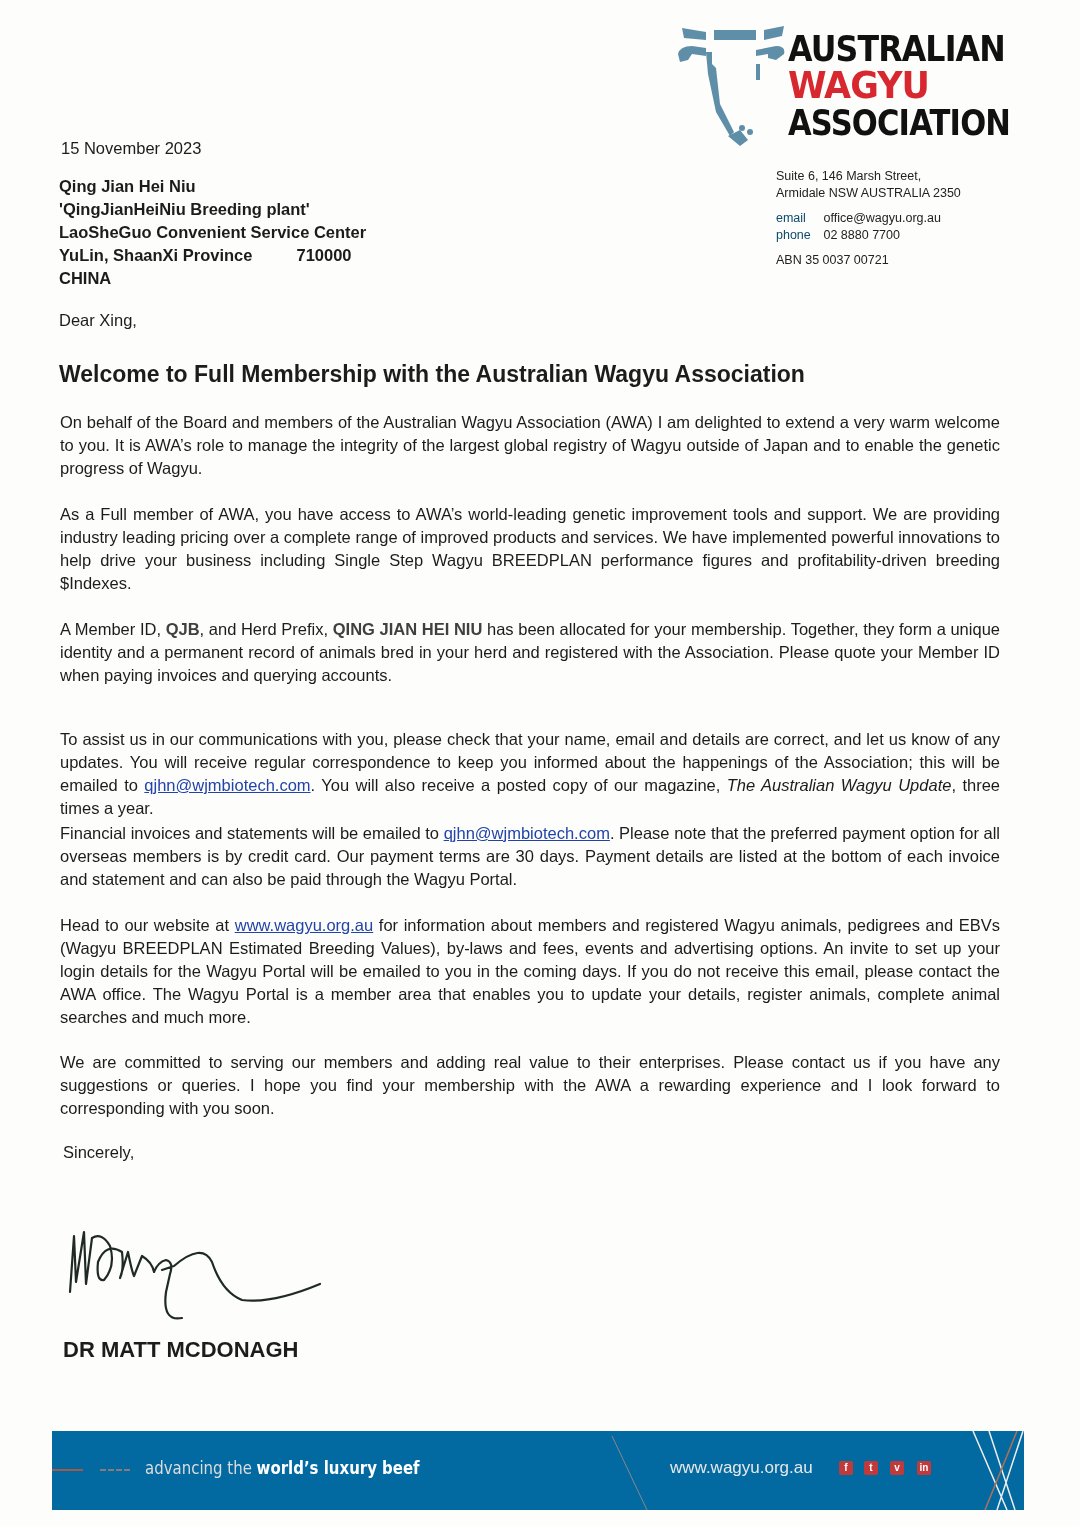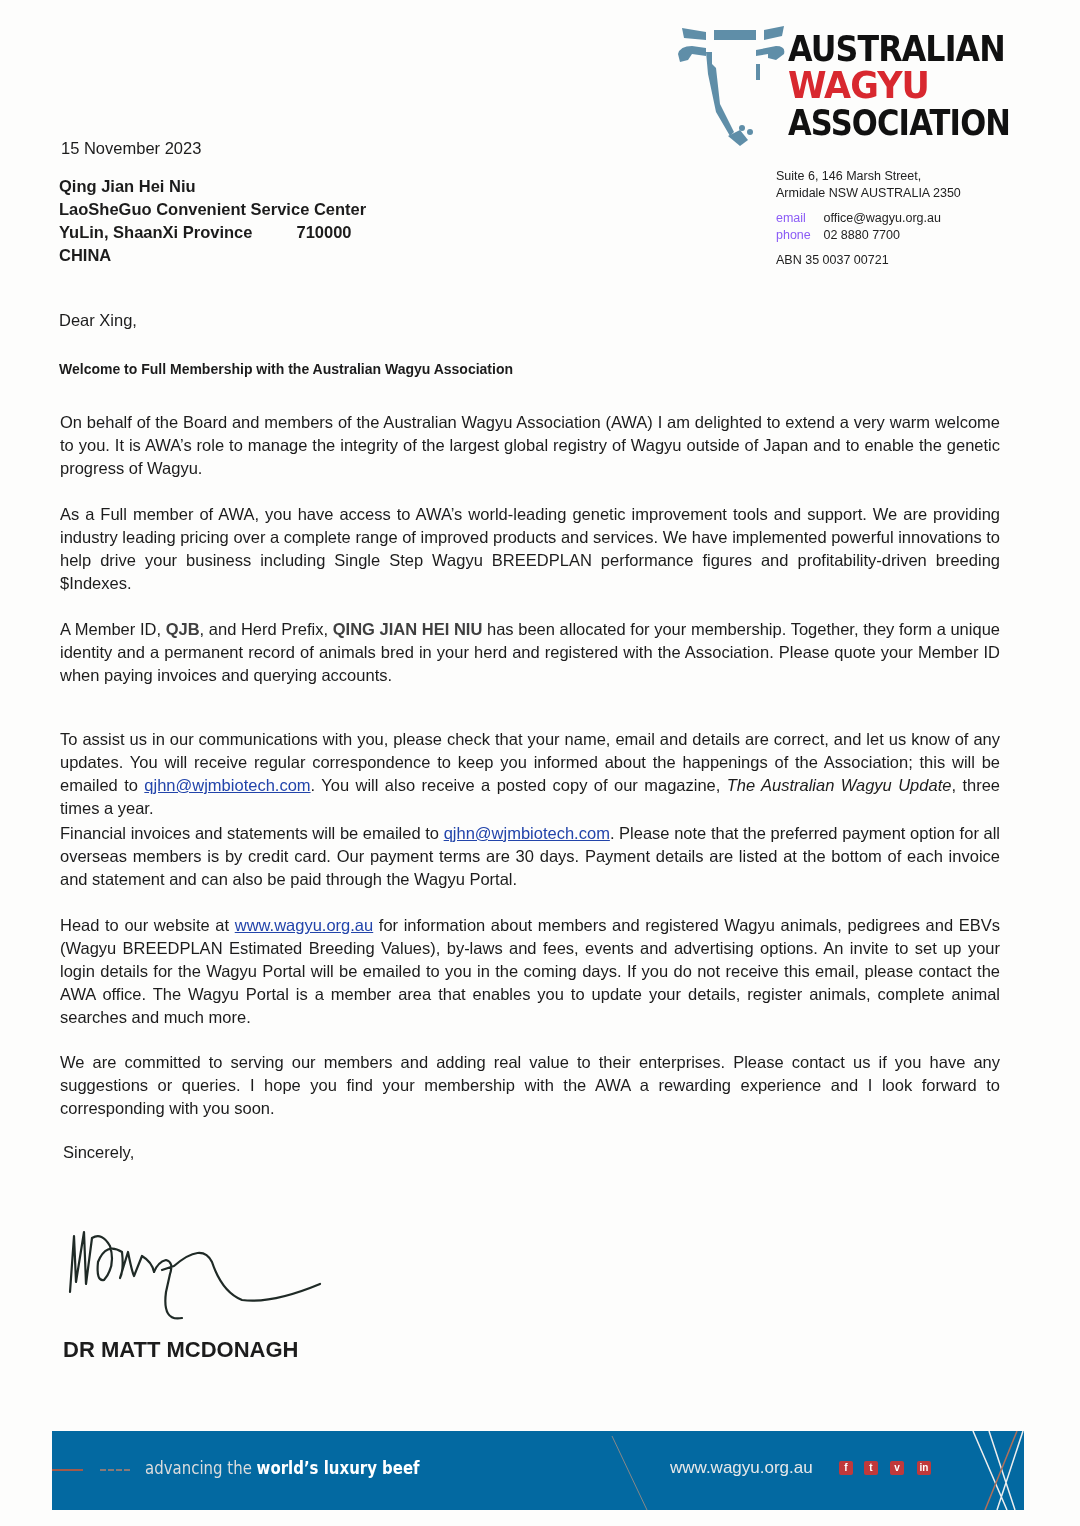--- a/index.html
+++ b/index.html
@@ -9,27 +9,27 @@
   }
   .abs { position: absolute; }
   .logo { left: 676px; top: 24px; width: 330px; height: 130px; }
   .logo-text { position: absolute; left: 112px; top: 6px; font-family: "DejaVu Sans", sans-serif; font-weight: bold; line-height: 37px; letter-spacing: -1px; }
   .logo-text .l1 { font-size: 36px; color: #111; transform: scaleX(0.88); transform-origin: left; display: block; }
   .logo-text .l2 { font-size: 38px; color: #d8282f; transform: scaleX(0.92); transform-origin: left; display: block; }
   .logo-text .l3 { font-size: 36px; color: #111; transform: scaleX(0.85); transform-origin: left; display: block; }
 
   .contact { left: 776px; top: 168px; font-size: 12.5px; line-height: 17px; color: #222; }
   .contact .gap { height: 8px; }
-  .contact .red { color: #8b5cf6; display: inline-block; width: 44px; }
+  .contact .red { color: #0c4a6e; display: inline-block; width: 44px; }
 
   .date { left: 61px; top: 139px; font-size: 16.5px; }
   .address { left: 59px; top: 175px; font-size: 16.5px; font-weight: bold; line-height: 23px; }
   .address .post { display: inline-block; margin-left: 44px; }
   .salutation { left: 59px; top: 311px; font-size: 16.5px; }
-  .subject { left: 59px; top: 361px; font-size: 14px; font-weight: bold; }
+  .subject { left: 59px; top: 361px; font-size: 23px; font-weight: bold; }
 
   .body { left: 60px; width: 940px; font-size: 16.5px; line-height: 23px; text-align: justify; }
   .blue { color: #404040; font-weight: bold; }
   a.link { color: #2244aa; text-decoration: underline; }
   .it { font-style: italic; }
 
   .sign-off { left: 63px; top: 1143px; font-size: 16.5px; text-align: center; }
   .signature { left: 62px; top: 1222px; width: 270px; height: 110px; }
   .signer { left: 63px; top: 1337px; font-size: 22px; font-weight: bold; }
   .signer-title { left: 63px; top: 1439px; font-size: 16.5px; }
@@ -80,20 +80,21 @@
     <span>02 8880 7700</span>
   </div>
   <div class="gap"></div>
   <div>ABN 35 0037 00721</div>
 </div>
 
 <div class="abs date">15 November 2023</div>
 
 <div class="abs address">
   <div>Qing Jian Hei Niu</div>
+  <div>'QingJianHeiNiu Breeding plant'</div>
   <div>LaoSheGuo Convenient Service Center</div>
   <div>
     <span>YuLin, ShaanXi Province</span><span class="post">710000</span>
   </div>
   <div>CHINA</div>
 </div>
 
 <div class="abs salutation">Dear Xing,</div>
 <div class="abs subject">Welcome to Full Membership with the Australian Wagyu Association</div>
 

